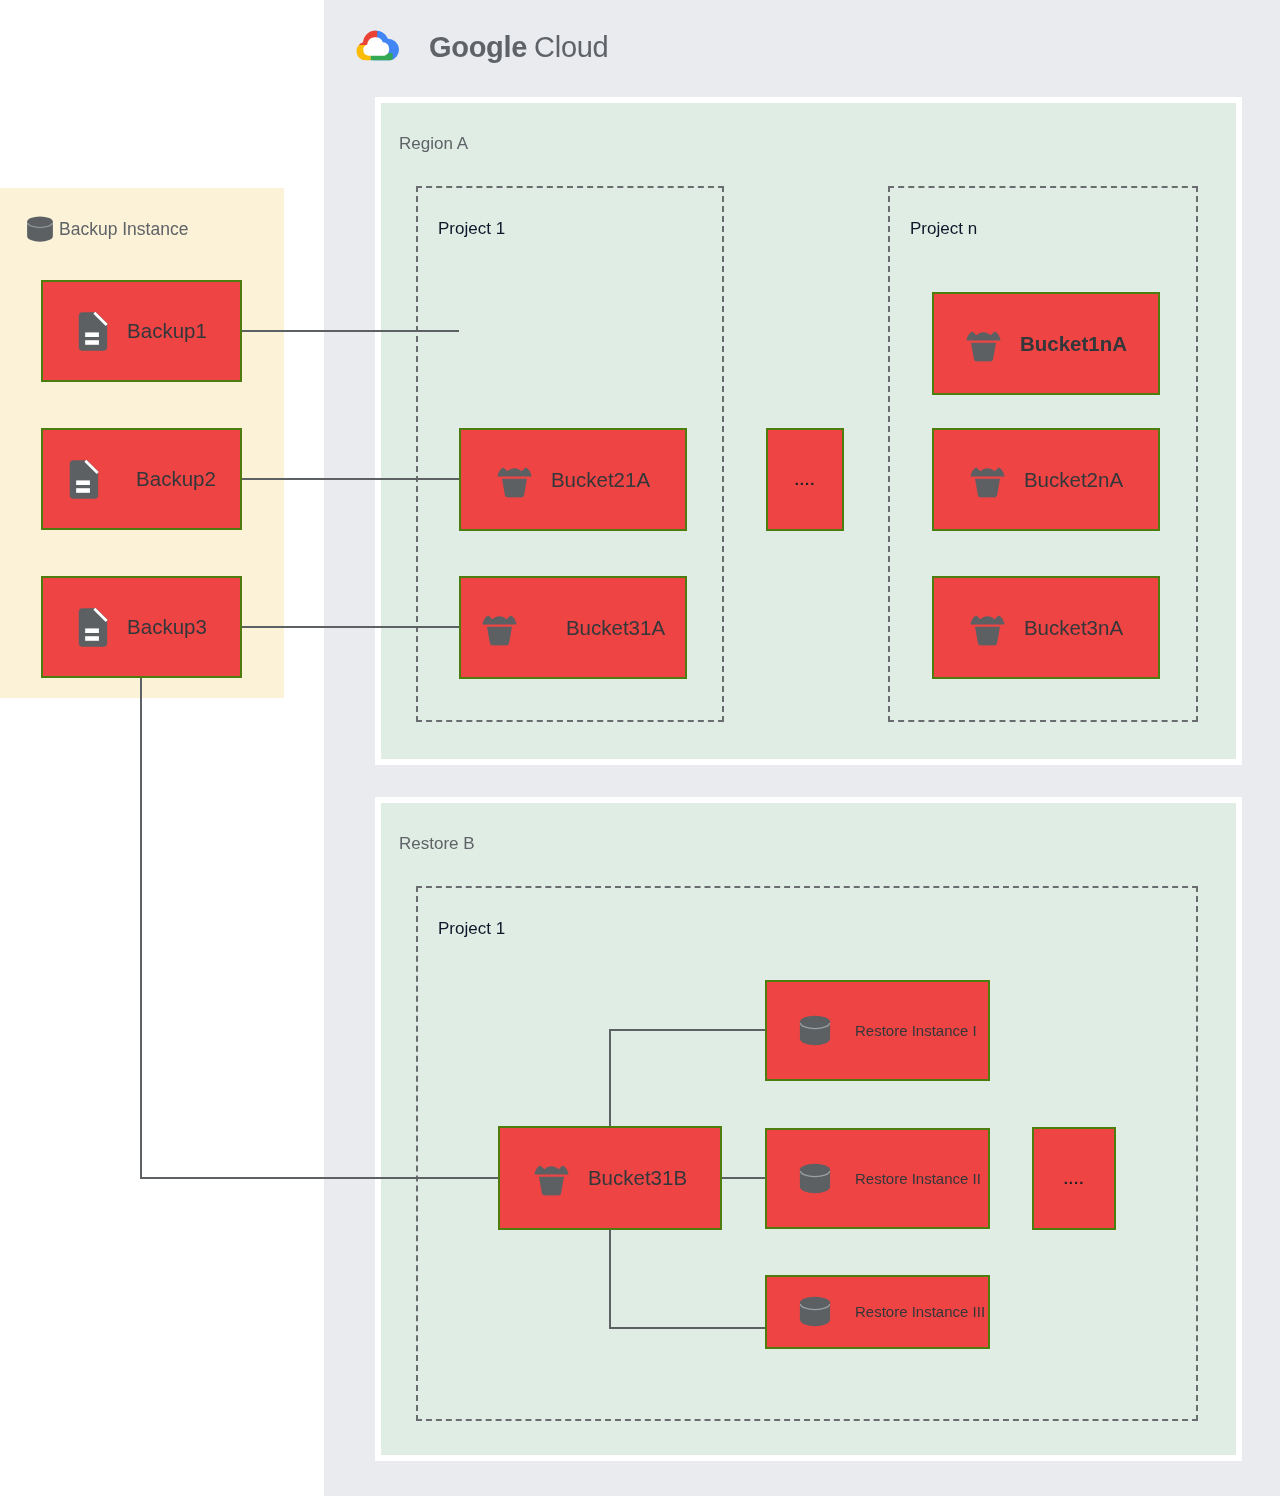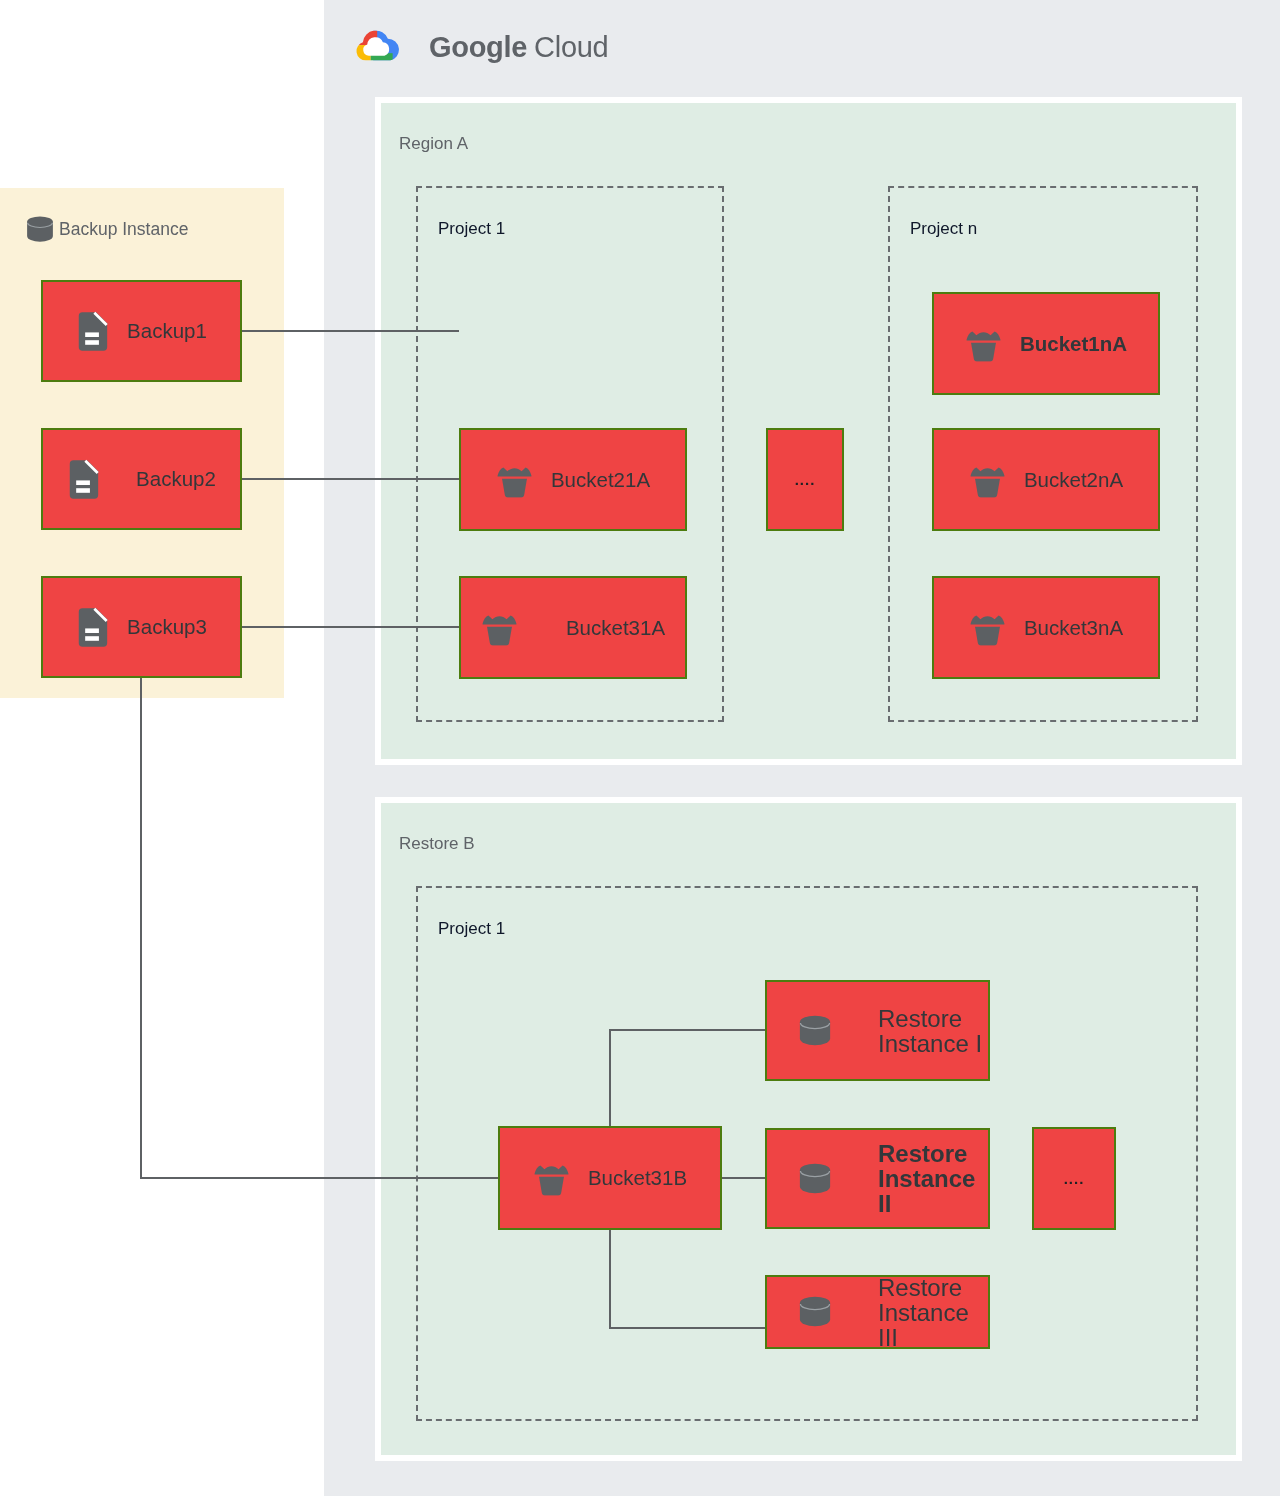--- a/index.html
+++ b/index.html
@@ -54,23 +54,23 @@
   #bucket11a-card,#bucket21a-card,#bucket31a-card{left:459px;width:228px;height:103px;}
   #bucket11a-card{top:280px;} #bucket21a-card{top:428px;} #bucket31a-card{top:576px;gap:48px;}
 
   #bucket1na-card,#bucket2na-card,#bucket3na-card{left:932px;width:228px;height:103px;}
   #bucket1na-card{top:292px;font-weight:bold;} #bucket2na-card{top:428px;} #bucket3na-card{top:576px;}
 
   #bucket31b-card{left:498px;top:1126px;width:224px;height:104px;}
 
   .restore-card{left:765px;width:225px;justify-content:flex-start;padding-left:29px;gap:21px;}
   #restore1-card{top:980px;height:101px;}
-  #restore2-card{top:1128px;height:101px;font-weight:bold;}
+  #restore2-card{top:1128px;height:101px;}
   #restore3-card{top:1275px;height:74px;}
-  .restore-card .rlabel{width:132px;line-height:25px;font-size:24px;margin-left:23px;}
+  .restore-card .rlabel{width:132px;line-height:34px;font-size:15px;}
 
   .dots-card{font-size:15px;font-weight:700;letter-spacing:1px;color:#202124;gap:0;}
   #dots-a{left:766px;top:428px;width:78px;height:103px;}
   #dots-b{left:1032px;top:1127px;width:84px;height:103px;}
 
   
   #backup-panel{left:0;top:188px;width:284px;height:510px;background:#fbf2d8;z-index:2;}
   #backup-header{left:21px;top:215px;display:flex;align-items:center;z-index:3;}
   #backup-header .ptitle{font-size:17.5px;color:#5f6368;}
 </style>

